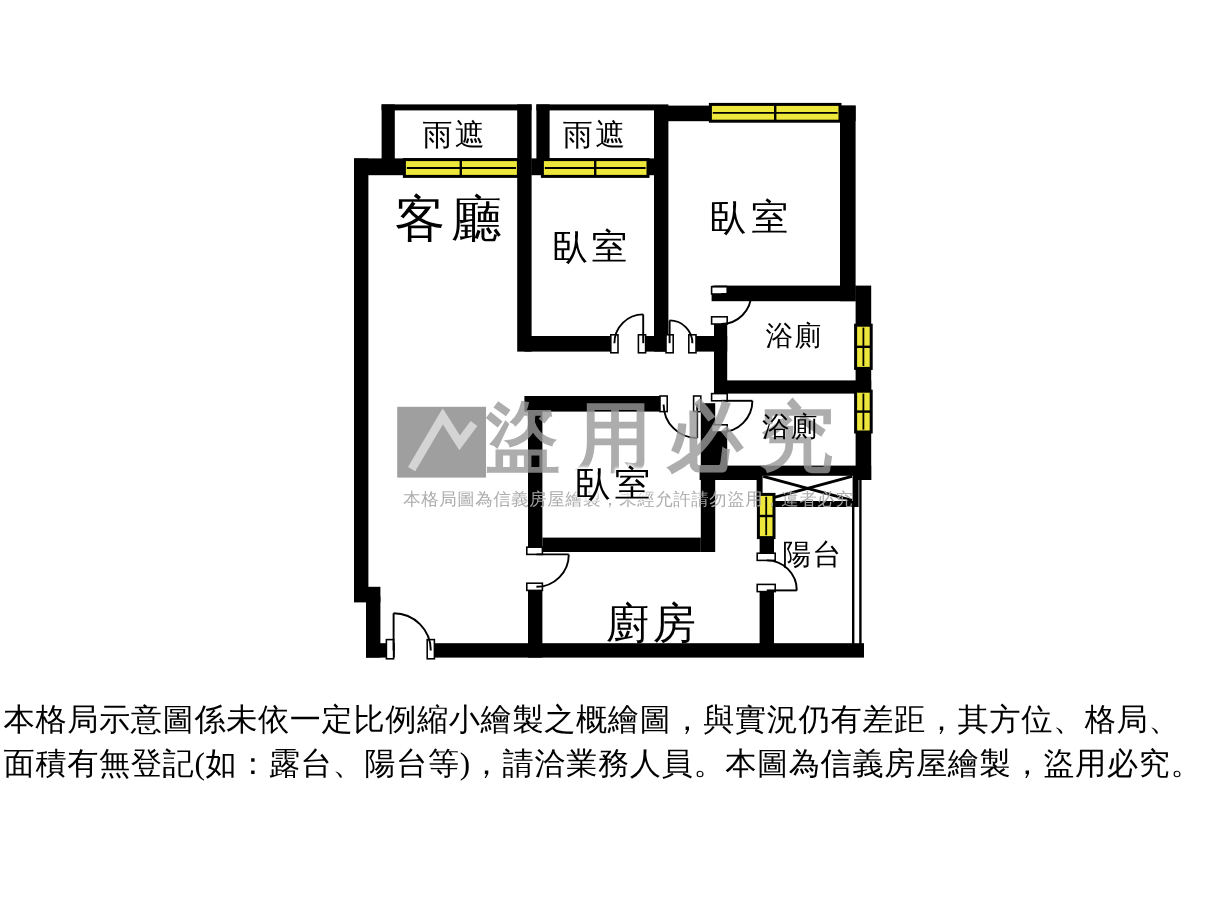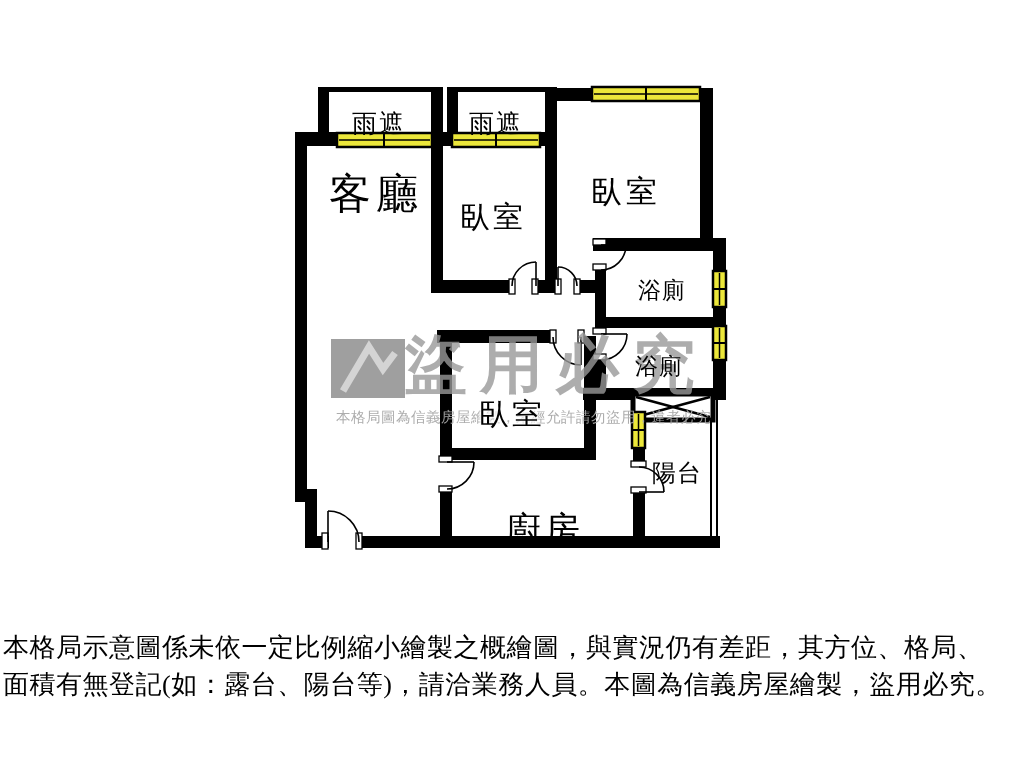--- a/index.html
+++ b/index.html
@@ -5,41 +5,40 @@
   html,body{margin:0;padding:0;background:#ffffff;}
   .stage{
     position:relative;width:1024px;height:768px;background:#fff;overflow:hidden;
     font-family:"Liberation Serif","DejaVu Serif",serif;
   }
   .plan-svg{position:absolute;left:0;top:0;width:1024px;height:768px;}
   .room-label{
     position:absolute;transform:translate(-50%,-50%);
     color:#000;white-space:nowrap;line-height:1;
     font-family:"Liberation Serif","DejaVu Serif",serif;
-    margin-top:10px;
   }
   .halo{text-shadow:0 0 2px #fff,0 0 4px #fff,1px 1px 2px #fff,-1px -1px 2px #fff;}
   .wm-logo{
     position:absolute;left:331px;top:339px;width:74px;height:59px;
     background:rgba(142,142,142,0.85);
   }
   .wm-logo svg{position:absolute;left:0;top:0;}
   .wm-brand{
     position:absolute;left:404px;top:334px;
     font-size:63px;font-weight:bold;letter-spacing:13px;line-height:1;
     color:rgba(152,152,152,0.80);white-space:nowrap;
   }
   .wm-notice{
     position:absolute;left:336px;top:409px;
     font-size:14.5px;letter-spacing:0.5px;line-height:1.2;
     color:rgba(168,168,168,0.95);white-space:nowrap;
   }
   .disclaimer{
     position:absolute;left:3px;top:581px;width:1018px;
-    font-size:26px;letter-spacing:0.5px;line-height:37px;color:#000;margin-top:48px;
+    font-size:26px;letter-spacing:0.5px;line-height:37px;color:#000;
   }
   .disclaimer div{white-space:nowrap;}
 </style>
 </head>
 <body>
 
 <div class="stage">
 
   <svg class="plan-svg" viewBox="0 0 1024 768">
 

